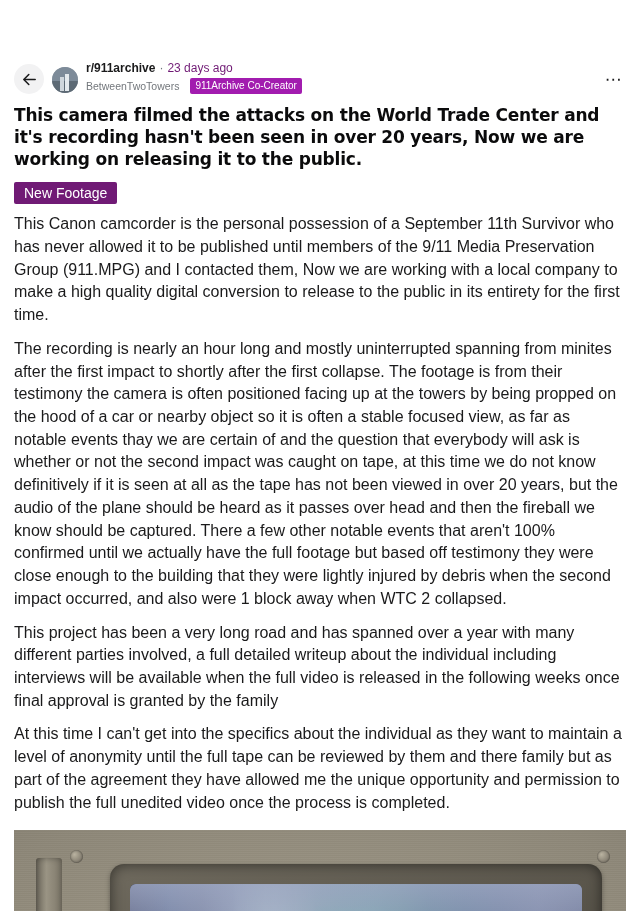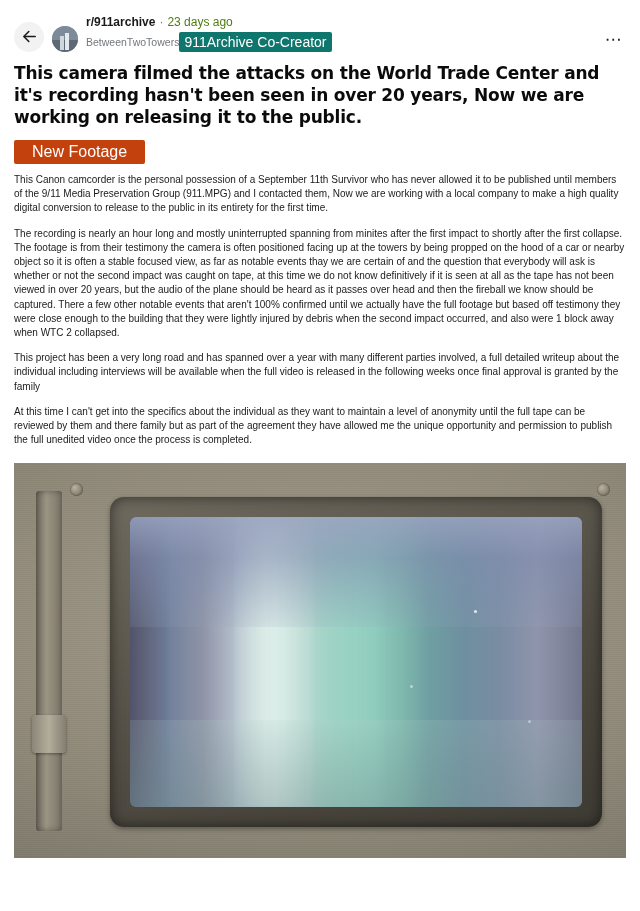--- a/index.html
+++ b/index.html
@@ -17,23 +17,24 @@
   }
 
   .post-wrap {
     width: 640px;
     padding: 10px 14px 0 14px;
   }
 
   
   .header-row {
     display: flex;
-    align-items: flex-end;
+    align-items: center;
     gap: 8px;
     padding-top: 6px;
+    margin-top: 46px;
   }
   .back-btn {
     width: 30px;
     height: 30px;
     flex: 0 0 30px;
     border-radius: 50%;
     background: #f2f2f3;
     display: flex;
     align-items: center;
     justify-content: center;
@@ -84,35 +85,35 @@
     gap: 4px;
     flex-wrap: wrap;
   }
   .meta-dot {
     font-weight: 400;
     color: #73777c;
   }
   .meta-time {
     font-weight: 400;
     font-size: 12px;
-    color: #4d7c0f;
+    color: #701a75;
   }
   .meta-line2 {
     margin-top: 2px;
     font-size: 10.5px;
     color: #73777c;
     display: flex;
     align-items: center;
-    gap: 0;
+    gap: 11px;
     flex-wrap: wrap;
   }
   .flair {
-    background: #0f766e;
+    background: #a21caf;
     color: #ffffff;
-    font-size: 14px;
+    font-size: 10px;
     line-height: 1;
     padding: 3px 5px 3px 5px;
     border-radius: 2px;
     white-space: nowrap;
   }
   .more-btn {
     flex: 0 0 auto;
     width: 24px;
     height: 24px;
     display: flex;
@@ -136,31 +137,31 @@
     margin: 10px 0 0 0;
     padding: 0 2px 0 0;
   }
 
   
   .tag-row {
     margin-top: 12px;
   }
   .tag {
     display: inline-block;
-    background: #c2410c;
+    background: #701a75;
     color: #ffffff;
+    font-size: 14px;
+    line-height: 1;
+    padding: 4px 10px;
+    border-radius: 2px;
+  }
+
+  
+  .body-text p {
     font-size: 16px;
-    line-height: 1;
-    padding: 4px 18px;
-    border-radius: 2px;
-  }
-
-  
-  .body-text p {
-    font-size: 10px;
     line-height: 1.42;
     color: #1a1a1b;
     margin: 11px 0 0 0;
   }
   .body-text p:first-child { margin-top: 9px; }
 
   
   .media {
     margin-top: 16px;
     width: 612px;

